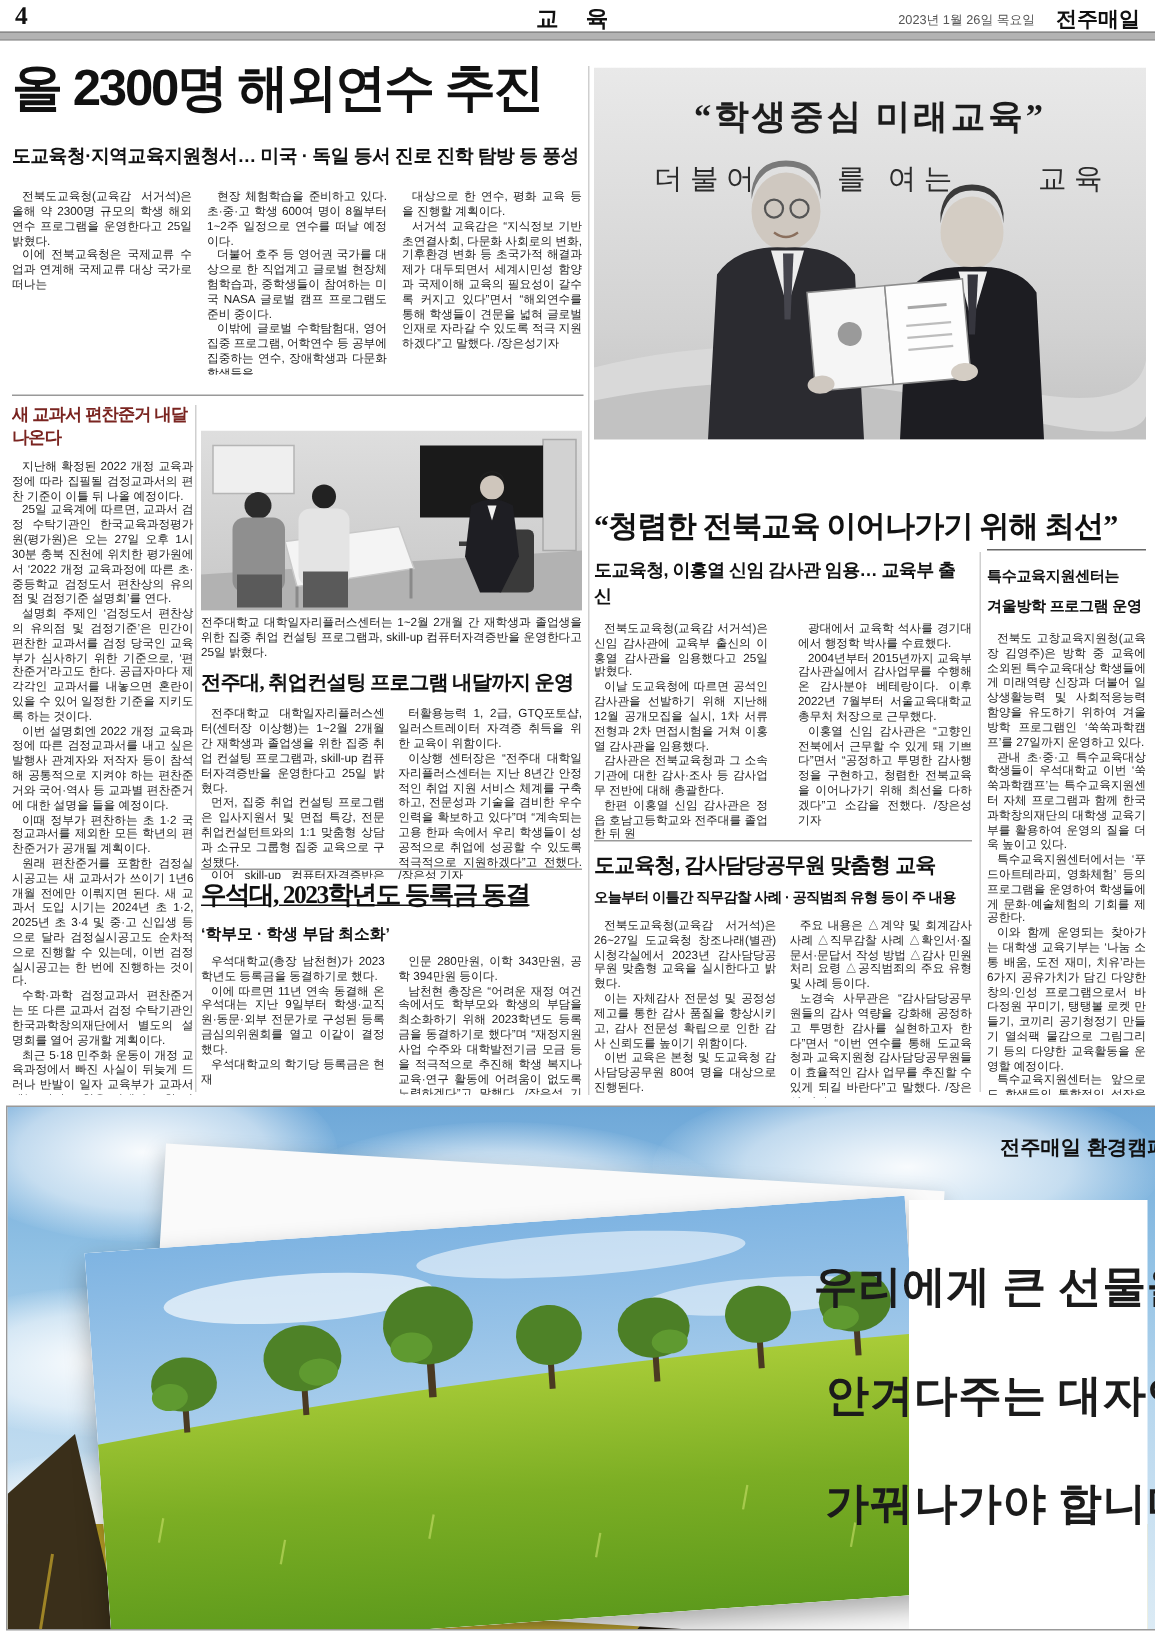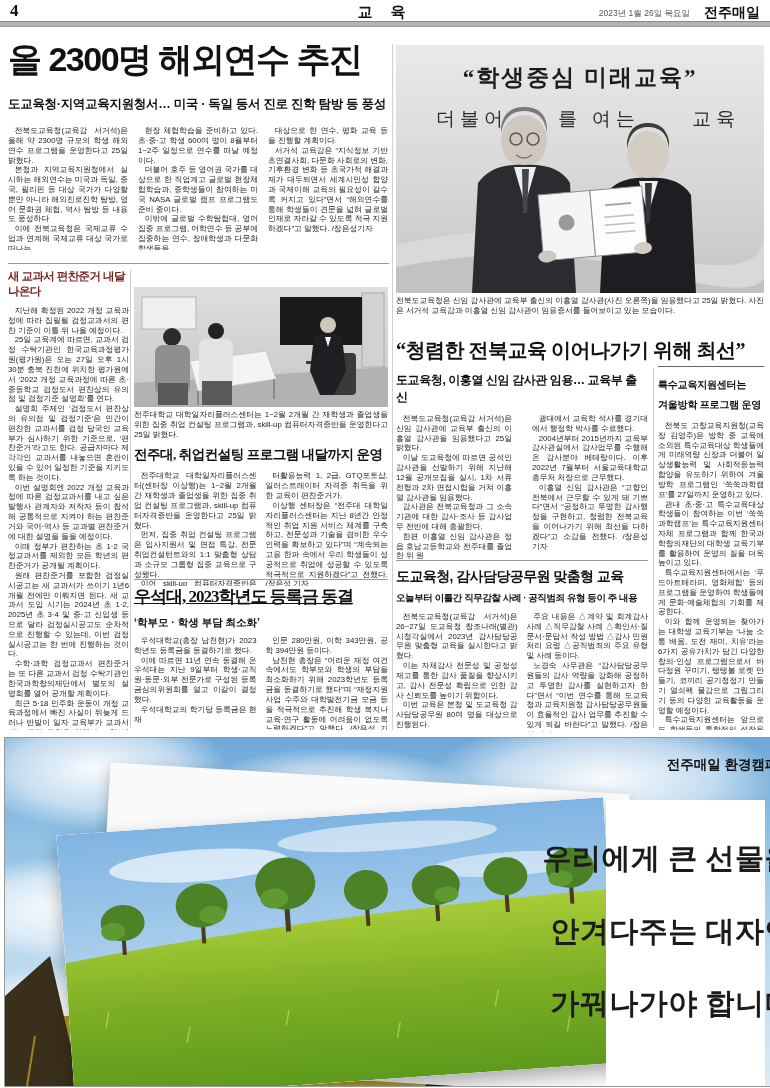--- a/index.html
+++ b/index.html
@@ -78,21 +78,20 @@
   <span class="pname">전주매일</span>
   <div class="hdr-band"></div>
 </div>
 
 <div id="lead">
   <h1>올 2300명 해외연수 추진</h1>
   <div class="lead-sub">도교육청·지역교육지원청서… 미국 · 독일 등서 진로 진학 탐방 등 풍성</div>
   <div class="lead-cols body-text">
     <div>
         <p class="para">전북도교육청(교육감 서거석)은 올해 약 2300명 규모의 학생 해외연수 프로그램을 운영한다고 25일 밝혔다.</p>
-        <p class="para">본청과 지역교육지원청에서 실시하는 해외연수는 미국과 독일, 중국, 필리핀 등 대상 국가가 다양할 뿐만 아니라 해외진로진학 탐방, 영어 문화권 체험, 역사 탐방 등 내용도 풍성하다</p>
         <p class="para">이에 전북교육청은 국제교류 수업과 연계해 국제교류 대상 국가로 떠나는</p>
       </div>
     <div>
         <p class="para">현장 체험학습을 준비하고 있다. 초·중·고 학생 600여 명이 8월부터 1~2주 일정으로 연수를 떠날 예정이다.</p>
         <p class="para">더불어 호주 등 영어권 국가를 대상으로 한 직업계고 글로벌 현장체험학습과, 중학생들이 참여하는 미국 NASA 글로벌 캠프 프로그램도 준비 중이다.</p>
         <p class="para">이밖에 글로벌 수학탐험대, 영어집중 프로그램, 어학연수 등 공부에 집중하는 연수, 장애학생과 다문화 학생들을</p>
       </div>
     <div>
         <p class="para">대상으로 한 연수, 평화 교육 등을 진행할 계획이다.</p>
         <p class="para">서거석 교육감은 “지식정보 기반 초연결사회, 다문화 사회로의 변화, 기후환경 변화 등 초국가적 해결과제가 대두되면서 세계시민성 함양과 국제이해 교육의 필요성이 갈수록 커지고 있다”면서 “해외연수를 통해 학생들이 견문을 넓혀 글로벌 인재로 자라갈 수 있도록 적극 지원하겠다”고 말했다.  /장은성기자</p>
@@ -153,21 +152,21 @@
   </div>
   <div class="caption body-text">전주대학교 대학일자리플러스센터는 1~2월 2개월 간 재학생과 졸업생을 위한 집중 취업 컨설팅 프로그램과, skill-up 컴퓨터자격증반을 운영한다고 25일 밝혔다.</div>
   <h2>전주대, 취업컨설팅 프로그램 내달까지 운영</h2>
   <div class="two-cols body-text">
     <div>
         <p class="para">전주대학교 대학일자리플러스센터(센터장 이상행)는 1~2월 2개월 간 재학생과 졸업생을 위한 집중 취업 컨설팅 프로그램과, skill-up 컴퓨터자격증반을 운영한다고 25일 밝혔다.</p>
         <p class="para">먼저, 집중 취업 컨설팅 프로그램은 입사지원서 및 면접 특강, 전문 취업컨설턴트와의 1:1 맞춤형 상담과 소규모 그룹형 집중 교육으로 구성됐다.</p>
         <p class="para">이어 skill-up 컴퓨터자격증반은 컴퓨</p>
       </div>
     <div>
-        <p class="para">터활용능력 1, 2급, GTQ포토샵, 일러스트레이터 자격증 취득을 위한 교육이 편찬준거가.</p>
+        <p class="para">터활용능력 1, 2급, GTQ포토샵, 일러스트레이터 자격증 취득을 위한 교육이 위함이다.</p>
         <p class="para">이상행 센터장은 “전주대 대학일자리플러스센터는 지난 8년간 안정적인 취업 지원 서비스 체계를 구축하고, 전문성과 기술을 겸비한 우수 인력을 확보하고 있다”며 “계속되는 고용 한파 속에서 우리 학생들이 성공적으로 취업에 성공할 수 있도록 적극적으로 지원하겠다”고 전했다.  /장은성 기자</p>
       </div>
   </div>
 </div>
 <div class="abs rule" style="left:134px;top:579px;width:254px;"></div>
 
 <div id="woosuk">
   <h2>우석대, 2023학년도 등록금 동결</h2>
   <div class="woosuk-sub">‘학부모 · 학생 부담 최소화’</div>
   <div class="two-cols body-text">
@@ -226,21 +225,20 @@
         <circle cx="26" cy="30" r="8" fill="#9a9a9a"></circle>
         <line x1="66" y1="16" x2="92" y2="16" stroke="#a8a8a8" stroke-width="2"></line>
         <line x1="64" y1="28" x2="94" y2="28" stroke="#bdbdbd" stroke-width="1.5"></line>
         <line x1="64" y1="36" x2="94" y2="36" stroke="#bdbdbd" stroke-width="1.5"></line>
         <line x1="64" y1="44" x2="94" y2="44" stroke="#bdbdbd" stroke-width="1.5"></line>
         <ellipse cx="4" cy="62" rx="9" ry="6" fill="#cfc8c0"></ellipse>
         <ellipse cx="100" cy="62" rx="9" ry="6" fill="#d4cdc4"></ellipse>
       </g>
     </svg>
   </div>
-  <div class="caption body-text">전북도교육청은 신임 감사관에 교육부 출신의 이홍열 감사관(사진 오른쪽)을 임용했다고 25일 밝혔다. 사진은 서거석 교육감과 이홍열 신임 감사관이 임용증서를 들어보이고 있는 모습이다.</div>
 </div>
 
 <div id="cleanhead">
   <h1>“청렴한 전북교육 이어나가기 위해 최선”</h1>
 </div>
 
 <div id="auditor">
   <div class="aud-sub">도교육청, 이홍열 신임 감사관 임용… 교육부 출신</div>
   <div class="two-cols body-text">
     <div>
@@ -272,21 +270,21 @@
         <p class="para">노경숙 사무관은 “감사담당공무원들의 감사 역량을 강화해 공정하고 투명한 감사를 실현하고자 한다”면서 “이번 연수를 통해 도교육청과 교육지원청 감사담당공무원들이 효율적인 감사 업무를 추진할 수 있게 되길 바란다”고 말했다.  /장은성 기자</p>
       </div>
   </div>
 </div>
 
 <div id="gochang">
   <div class="gh">특수교육지원센터는</div>
   <div class="gh">겨울방학 프로그램 운영</div>
   <div class="gbody body-text">
       <p class="para">전북도 고창교육지원청(교육장 김영주)은 방학 중 교육에 소외된 특수교육대상 학생들에게 미래역량 신장과 더불어 일상생활능력 및 사회적응능력 함양을 유도하기 위하여 겨울방학 프로그램인 ‘쑥쑥과학캠프’를 27일까지 운영하고 있다.</p>
-      <p class="para">관내 초·중·고 특수교육대상 학생들이 참여하는 이번 ‘쑥쑥과학캠프’는 특수교육지원센터 자체 프로그램과 함께 한국과학창의재단의 대학생 교육기부를 활용하여 운영의 질을 더욱 높이고 있다.</p>
+      <p class="para">관내 초·중·고 특수교육대상 학생들이 우석대학교 이번 ‘쑥쑥과학캠프’는 특수교육지원센터 자체 프로그램과 함께 한국과학창의재단의 대학생 교육기부를 활용하여 운영의 질을 더욱 높이고 있다.</p>
       <p class="para">특수교육지원센터에서는 ‘푸드아트테라피, 영화체험’ 등의 프로그램을 운영하여 학생들에게 문화·예술체험의 기회를 제공한다.</p>
       <p class="para">이와 함께 운영되는 찾아가는 대학생 교육기부는 ‘나눔 소통 배움, 도전 재미, 치유’라는 6가지 공유가치가 담긴 다양한 창의·인성 프로그램으로서 바다정원 꾸미기, 탱탱볼 로켓 만들기, 코끼리 공기청정기 만들기 열쇠팩 물감으로 그림그리기 등의 다양한 교육활동을 운영할 예정이다.</p>
       <p class="para">특수교육지원센터는 앞으로도 학생들의 통합적인 성장을 지원하는 다양한 교육 프로그램을 마련할 계획이다.  /고창=김영식 기자</p>
     </div>
 </div>
 
 <div id="campaign">
   <div class="cloud" style="left:-40px;top:-30px;width:260px;height:120px;"></div>
   <div class="cloud" style="left:180px;top:10px;width:300px;height:110px;"></div>
   <div class="cloud" style="left:430px;top:-20px;width:340px;height:120px;"></div>

